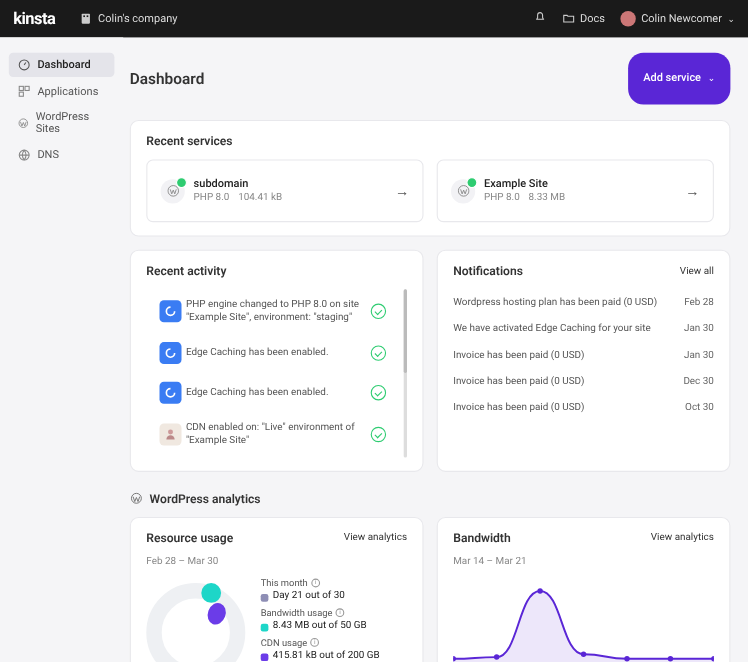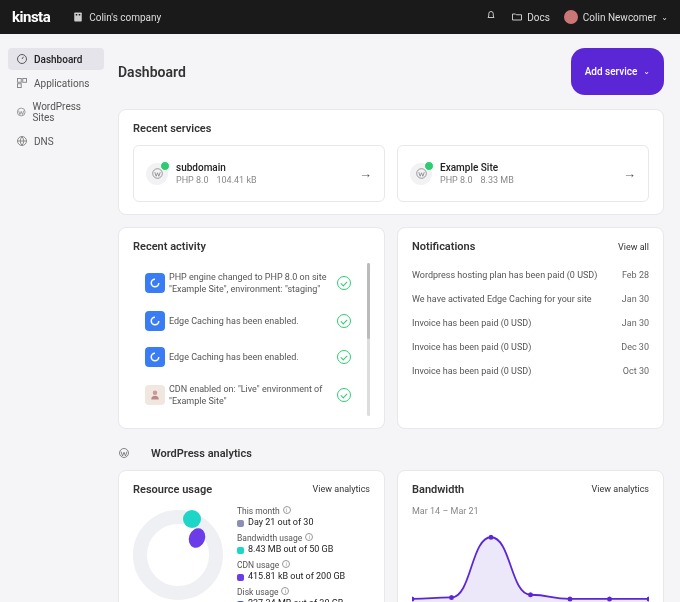--- a/index.html
+++ b/index.html
@@ -41,21 +41,21 @@
 .check{width:14px;height:14px;border:1.5px solid #2ecc71;border-radius:50%;display:flex;align-items:center;justify-content:center;flex-shrink:0}
 .check::after{content:"";width:5px;height:3px;border-left:1.5px solid #2ecc71;border-bottom:1.5px solid #2ecc71;transform:rotate(-45deg);margin-top:-1px}
 .scrollbar{width:3px;background:#ddd;border-radius:2px;align-self:stretch;margin-left:4px}
 .activity-body{display:flex}
 .activity-list{flex:1}
 .card-head{display:flex;align-items:center;margin-bottom:10px}
 .view-link{margin-left:auto;font-size:9px;color:#333;cursor:pointer}
 .notif-item{display:flex;align-items:center;padding:7px 0;font-size:9px;color:#555}
 .notif-text{flex:1}
 .notif-date{color:#666;font-size:9px}
-.sec-head{display:flex;align-items:center;gap:21px;margin:6px 0 10px;font-size:11px;font-weight:600}
+.sec-head{display:flex;align-items:center;gap:6px;margin:6px 0 10px;font-size:11px;font-weight:600}
 .sub-date{font-size:9px;color:#888;margin-bottom:10px}
 .res-body{display:flex;gap:14px}
 .donut{width:90px;height:90px;border-radius:50%;border:14px solid #eef0f3;position:relative;margin:4px 0 8px}
 .donut::before{content:"";position:absolute;top:-14px;right:8px;width:18px;height:18px;border-radius:50%;background:#1dd6c8}
 .donut::after{content:"";position:absolute;top:4px;right:4px;width:16px;height:20px;border-radius:50%;background:#6b3ce8;transform:rotate(20deg)}
 .usage-list{flex:1;font-size:9px}
 .usage-item{margin-bottom:6px}
 .usage-label{color:#555;font-size:8.5px;display:flex;align-items:flex-start;gap:3px}
 .usage-val{display:flex;align-items:flex-end;gap:4px;margin-top:1px;color:#222}
 .sq{width:7px;height:7px;border-radius:2px;display:inline-block}
@@ -252,20 +252,21 @@
         </svg>
       <span>WordPress analytics</span>
     </div>
 
     <div class="row-2">
       <div class="card">
         <div class="card-head">
           <div class="card-title" style="margin:0">Resource usage</div>
           <span class="view-link">View analytics</span>
         </div>
+        <div class="sub-date">Feb 28 – Mar 30</div>
         <div class="res-body">
           <div>
             <div class="donut"></div>
             <div style="height:3px;background:#eee;width:80px;border-radius:2px;margin-top:4px">
                 <div style="height:100%;width:30%;background:#ccc"></div>
               </div>
 
           </div>
           <div class="usage-list" id="usage-list">
               <div class="usage-item">

